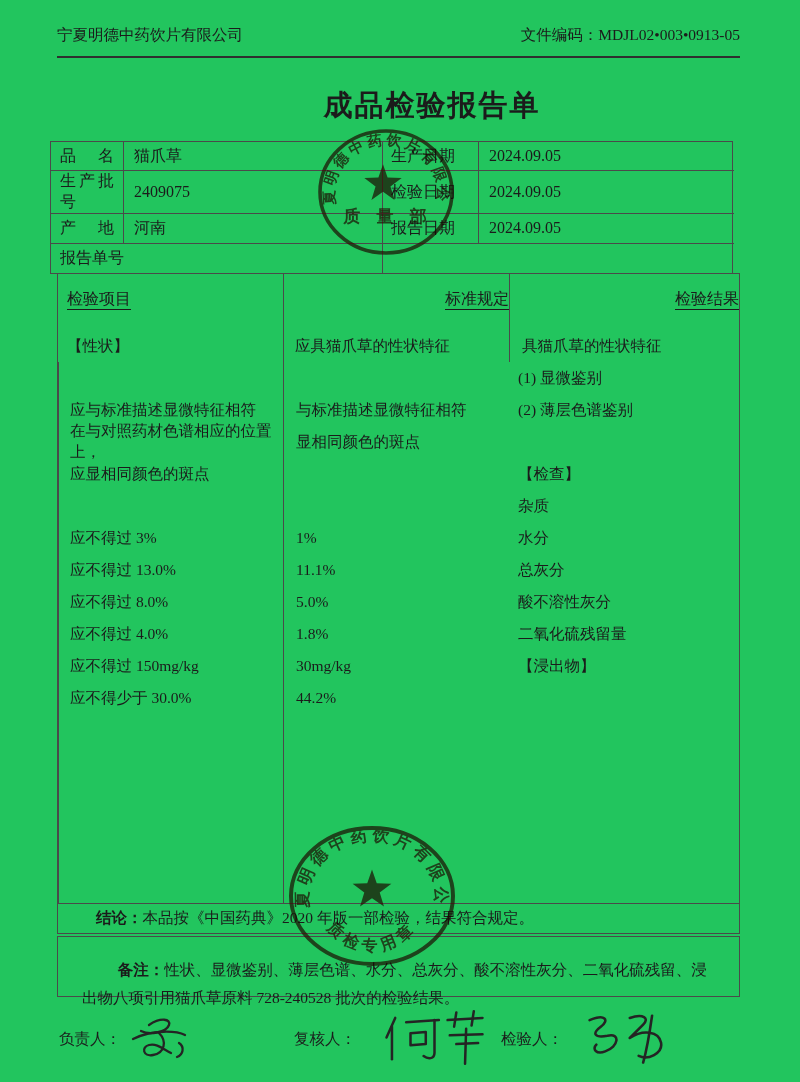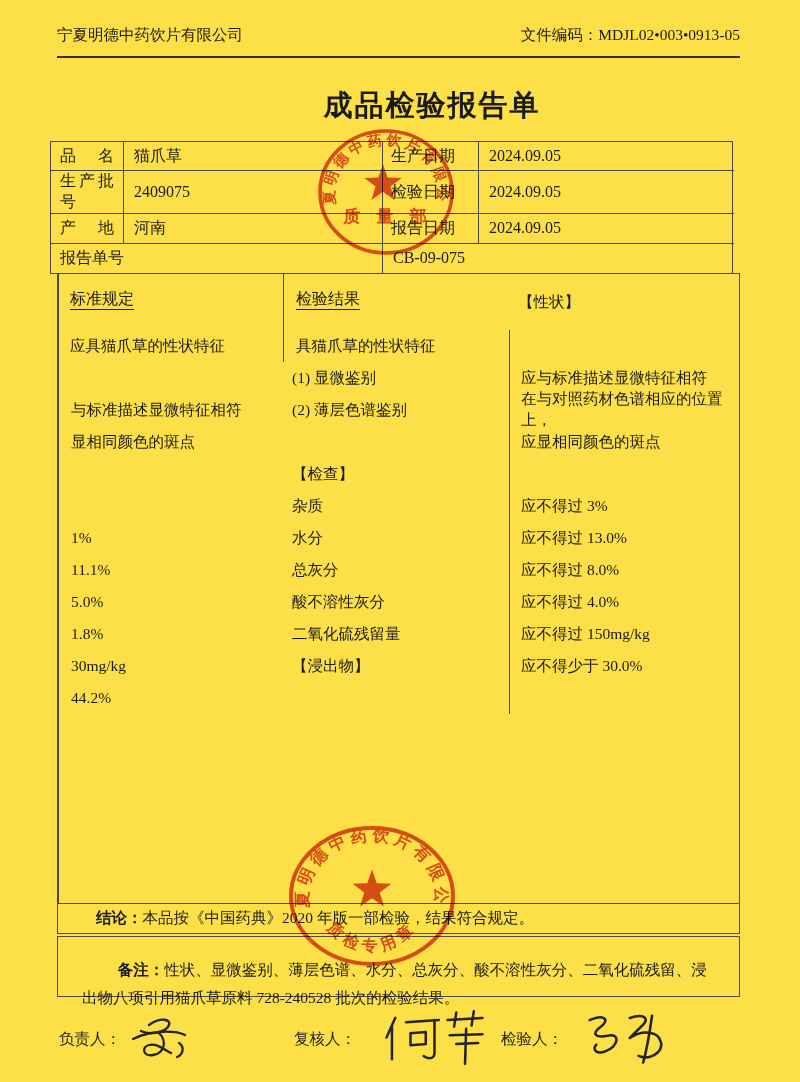--- a/index.html
+++ b/index.html
@@ -1,17 +1,17 @@
 <!DOCTYPE html>
 <html><head>
 <meta charset="utf-8">
 <style>
   html,body{margin:0;padding:0;background:#e8e8e8;}
   .page{
-    position:relative;width:800px;height:1082px;background:#fde047;
+    position:relative;width:800px;height:1082px;background:#22c55e;
     font-family:"Liberation Serif","DejaVu Serif",serif;color:#1b1b1b;
     overflow:hidden;margin:0 auto;
   }
   
   .doc-header{
     position:absolute;left:57px;top:0;width:683px;height:58px;
     display:flex;justify-content:space-between;align-items:flex-end;
     padding-bottom:10px;box-sizing:border-box;
     border-bottom:2px solid #2f2f2f;font-size:15.5px;
   }
@@ -40,21 +40,21 @@
   .t2{
     position:absolute;left:57px;top:273px;width:683px;height:631px;
     display:grid;grid-template-columns:225px 226px 230px;
     grid-template-rows:56px repeat(12,32px) 1fr;
     border:1px solid #4a4a4a;box-sizing:border-box;font-size:15.5px;
   }
   .t2 > div{display:flex;align-items:center;box-sizing:border-box;}
   .t2 .k2,.t2 .k3{border-left:1px solid #4a4a4a;}
   .t2 .hcell{align-items:flex-start;padding-top:15px;font-size:16px;}
   .t2 .hcell.k1{padding-left:9px;}
-  .t2 .hcell.k2,.t2 .hcell.k3{justify-content:flex-start;}
+  .t2 .hcell.k2,.t2 .hcell.k3{justify-content:flex-end;}
   .t2 .hcell span{text-decoration:underline;text-underline-offset:5px;}
   .t2 .k1{padding-left:9px;}
   .t2 .k2{padding-left:11px;}
   .t2 .k3{padding-left:12px;}
   
   .concl{
     position:absolute;left:57px;top:903px;width:683px;height:31px;
     border:1px solid #4a4a4a;box-sizing:border-box;
     display:flex;align-items:center;padding-left:38px;font-size:15.5px;
   }
@@ -103,24 +103,26 @@
     <div class="val bb">2024.09.05</div>
 
     <div class="jlabel br bb">
         <span>产地</span>
       </div>
     <div class="val br bb">河南</div>
     <div class="lbl2 br bb">报告日期</div>
     <div class="val bb">2024.09.05</div>
 
     <div class="report-lbl br">报告单号</div>
-    <div class="report-val">CB-09-075</div>
   </div>
 
   <div class="t2">
+    <div class="hcell k1">
+        <span>检验项目</span>
+      </div>
     <div class="hcell k2">
         <span>标准规定</span>
       </div>
     <div class="hcell k3">
         <span>检验结果</span>
       </div>
 
     <div class="k1">【性状】</div>
     <div class="k2">应具猫爪草的性状特征</div>
     <div class="k3">具猫爪草的性状特征</div>

